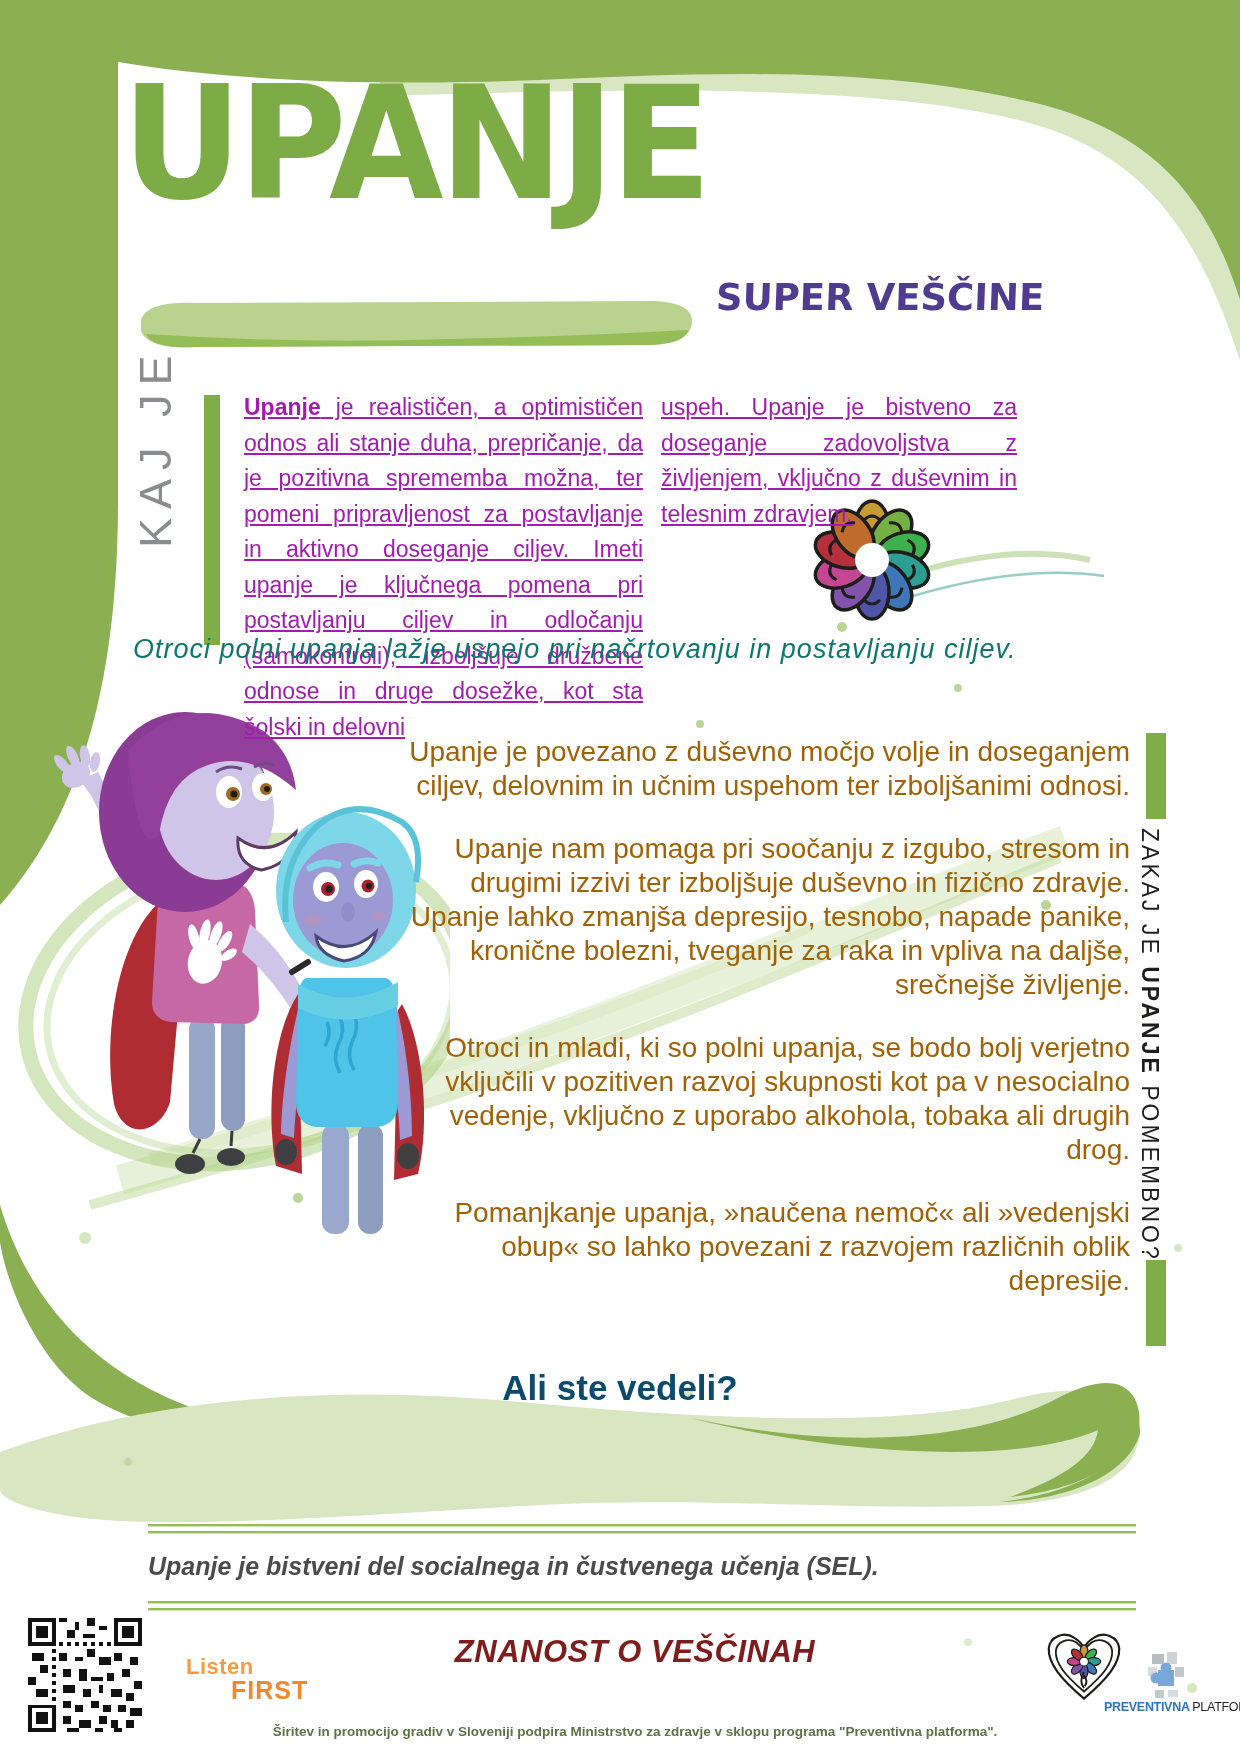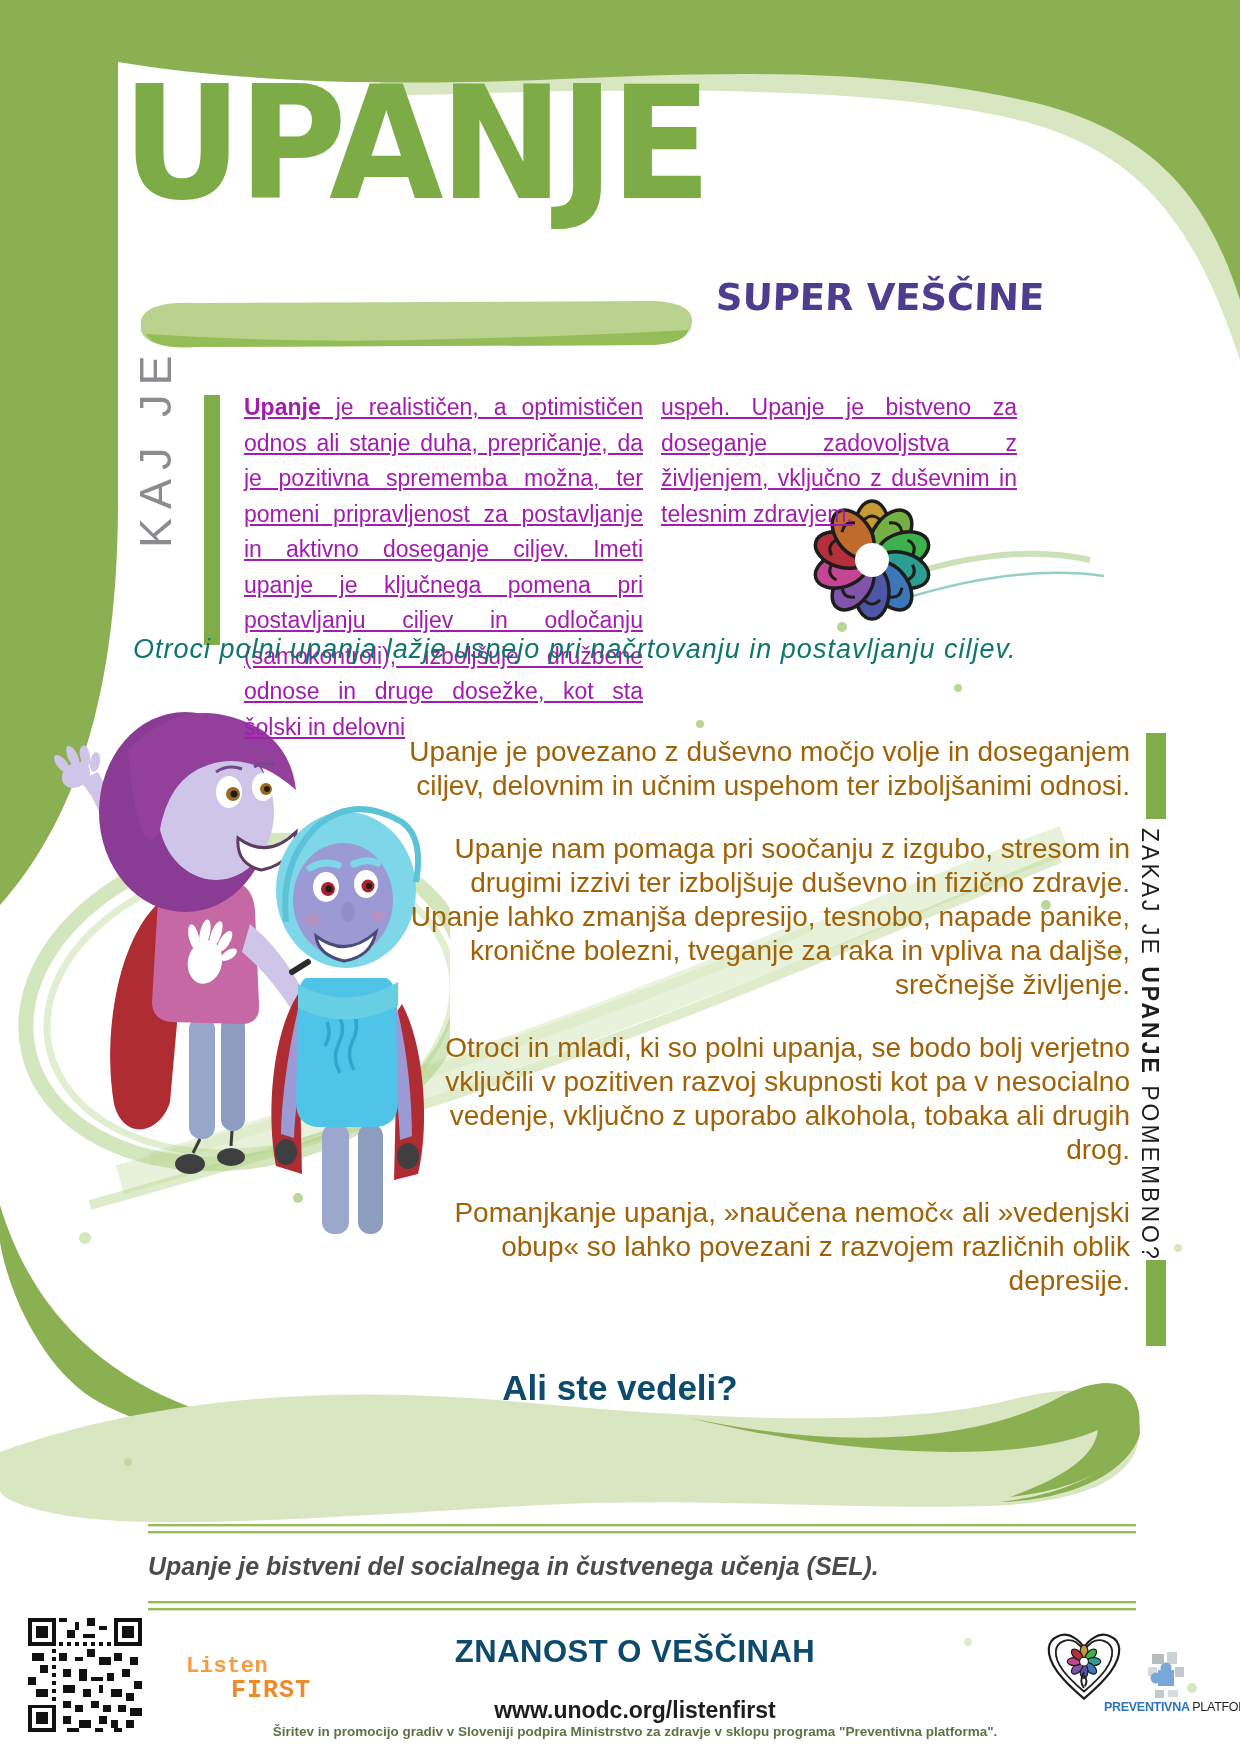--- a/index.html
+++ b/index.html
@@ -34,24 +34,24 @@
   .vbar2{top:1260px;height:86px;}
   
   .didheading{left:0;top:1368px;width:1240px;text-align:center;font-weight:bold;
               font-size:35px;color:#0c4a6e;}
   .bandtext{left:60px;top:1441px;width:1110px;text-align:center;font-weight:bold;
             font-size:25px;color:#3e2f86;}
   .selnote{left:148px;top:1552px;width:988px;text-align:left;font-weight:bold;
            font-style:italic;font-size:25px;color:#4b4b4d;}
   
   .listenlogo{left:186px;top:1656px;width:110px;line-height:1.02;color:#f59b40;
-              font-weight:bold;font-size:22px;letter-spacing:.5px;font-family:Liberation Mono, monospace;}
+              font-weight:bold;font-size:22px;letter-spacing:.5px;}
   .listenlogo .first{color:#ee8a2c;font-size:25px;letter-spacing:1px;margin-left:45px;}
   .science{left:240px;top:1634px;width:790px;text-align:center;font-weight:bold;
-           font-size:31px;color:#0c4a6e;letter-spacing:.5px;}
+           font-size:31px;color:#7f1d1d;letter-spacing:.5px;font-style:italic;}
   .initline{left:240px;top:1677px;width:790px;text-align:center;font-weight:bold;
             font-size:15.5px;color:#2b2b2b;}
   .urlline{left:240px;top:1697px;width:790px;text-align:center;font-weight:bold;
            font-size:23px;color:#1d1d1b;}
   .support{left:220px;top:1724px;width:830px;text-align:center;font-weight:bold;
            font-size:13.5px;color:#5f7247;}
   .platform{left:1104px;top:1700px;width:136px;text-align:center;font-size:12.5px;
             font-weight:bold;letter-spacing:-0.3px;white-space:nowrap;}
   .platform .pblue{color:#2e75bc;}
   .platform .pdark{color:#231f20;font-weight:normal;}
@@ -354,21 +354,20 @@
         <rect x="2" y="24" width="3" height="3"></rect>
     </g>
   </svg>
 
   <div class="abs listenlogo">
     <div>Listen</div>
     <div class="first">FIRST</div>
   </div>
 
   <div class="abs science">ZNANOST O VEŠČINAH</div>
-  <div class="abs urlline">www.unodc.org/listenfirst</div>
   <div class="abs support">Širitev in promocijo gradiv v Sloveniji podpira Ministrstvo za zdravje v sklopu programa "Preventivna platforma".</div>
 
   <svg class="abs" style="left:1040px;top:1626px;" width="88" height="80" viewBox="0 0 100 90">
     <path d="M50,82 C24,60 9,42 10,25 C11,12 27,5 39,13 C44,16 48,20 50,25 C52,20 56,16 61,13 C73,5 89,12 90,25 C91,42 76,60 50,82 Z" fill="none" stroke="#1d1d1b" stroke-width="2.5"></path>
     <path d="M50,74 C29,56 17,42 18,28 C19,18 31,12 41,18 C45,21 48,24 50,28 C52,24 55,21 59,18 C69,12 81,18 82,28 C83,42 71,56 50,74 Z" fill="none" stroke="#1d1d1b" stroke-width="2"></path>
     <g>
       <g transform="rotate(0 50 40)">
           <ellipse cx="50" cy="29" rx="4.5" ry="8" fill="#c79a36" stroke="#1d1d1b" stroke-width="1.4"></ellipse>
         </g>
       <g transform="rotate(45 50 40)">

